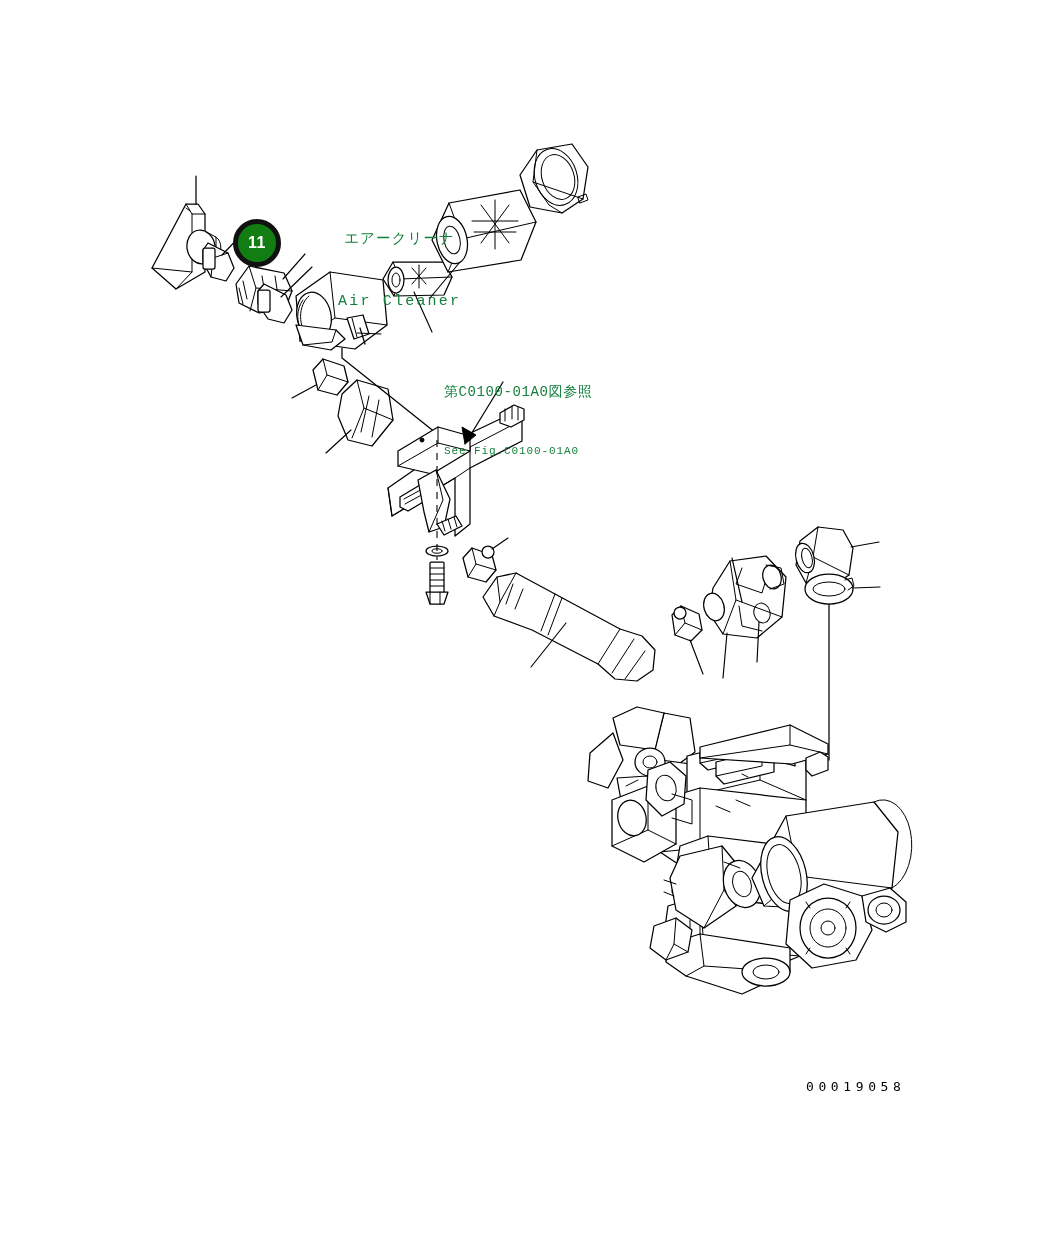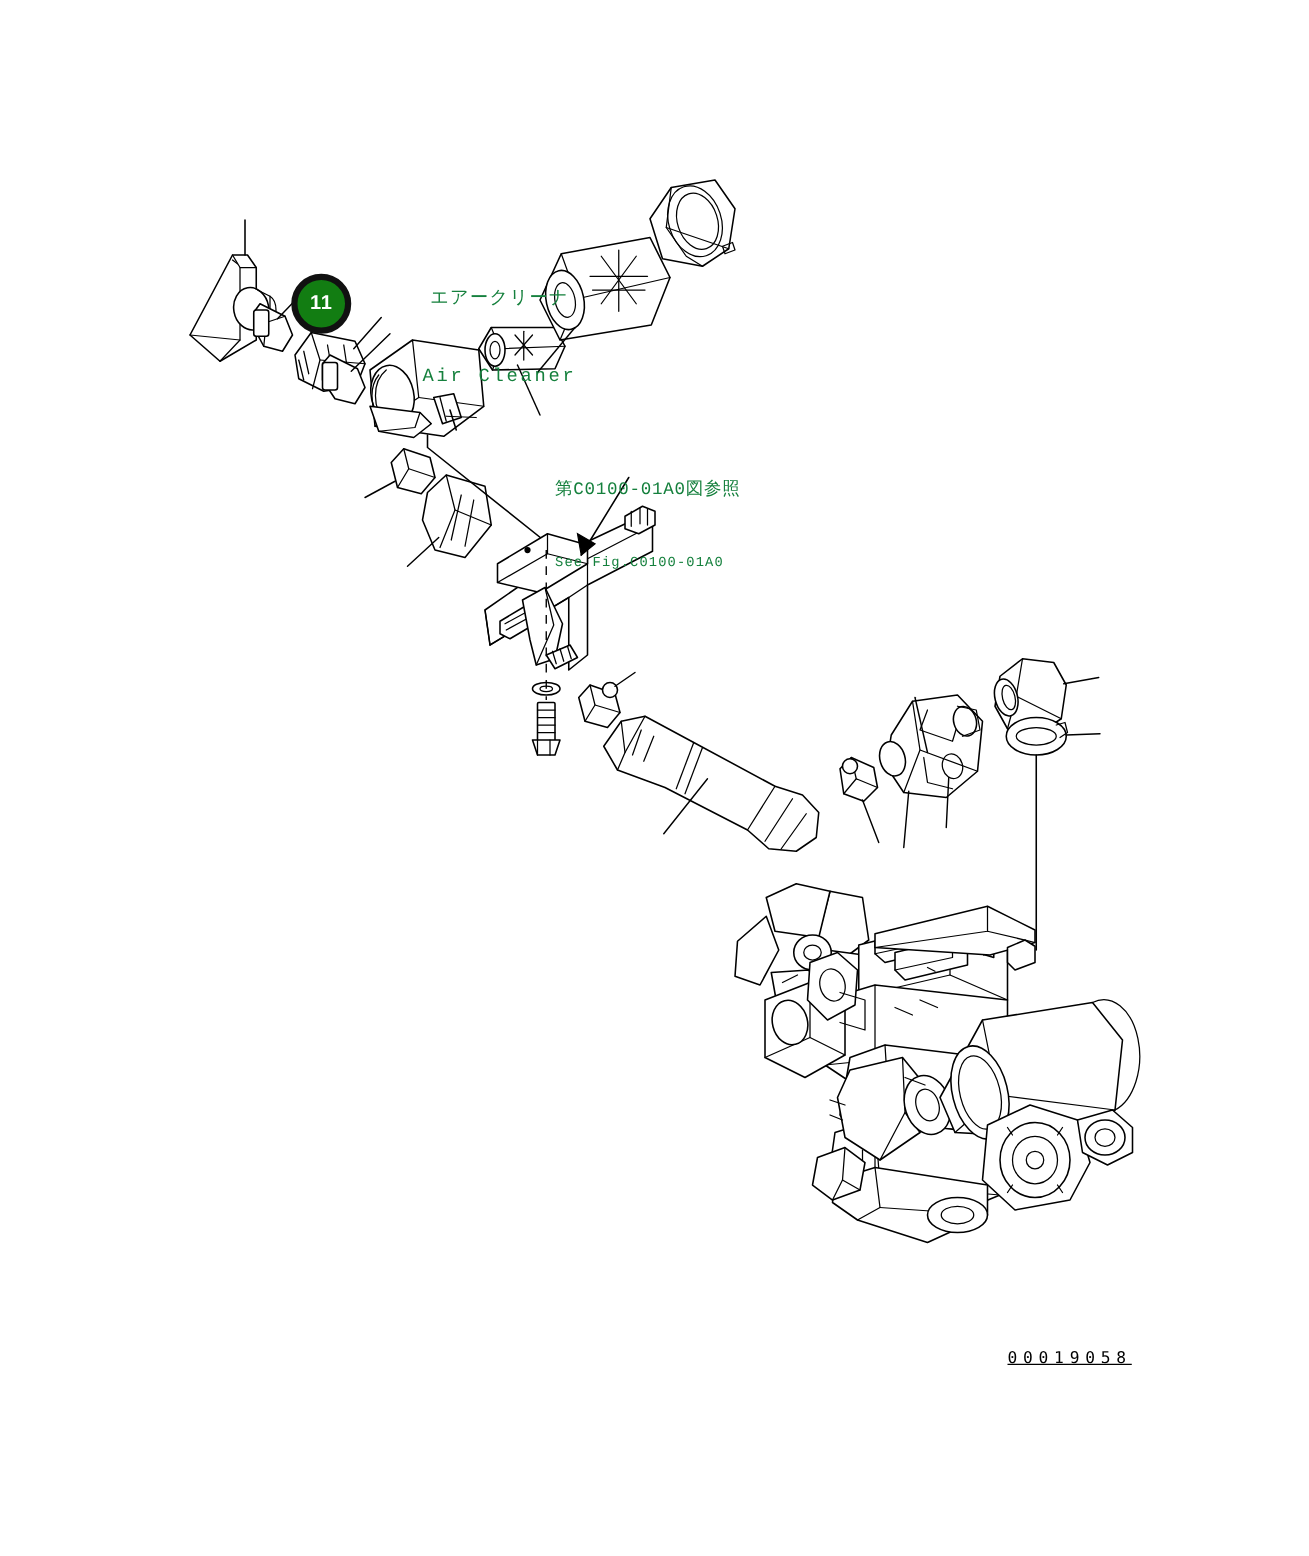--- a/index.html
+++ b/index.html
@@ -90,21 +90,20 @@
 
   #figure-id {
     position: absolute;
     left: 806px;
     top: 1079px;
     font-size: 13px;
     letter-spacing: 4.6px;
     color: #000000;
     white-space: pre;
     font-family: "DejaVu Sans Mono", "Liberation Mono", monospace;
-    text-decoration: underline;
   }
 
   
   #callout-11 {
     position: absolute;
     left: 233px;
     top: 219px;
     width: 48px;
     height: 48px;
     border-radius: 50%;

